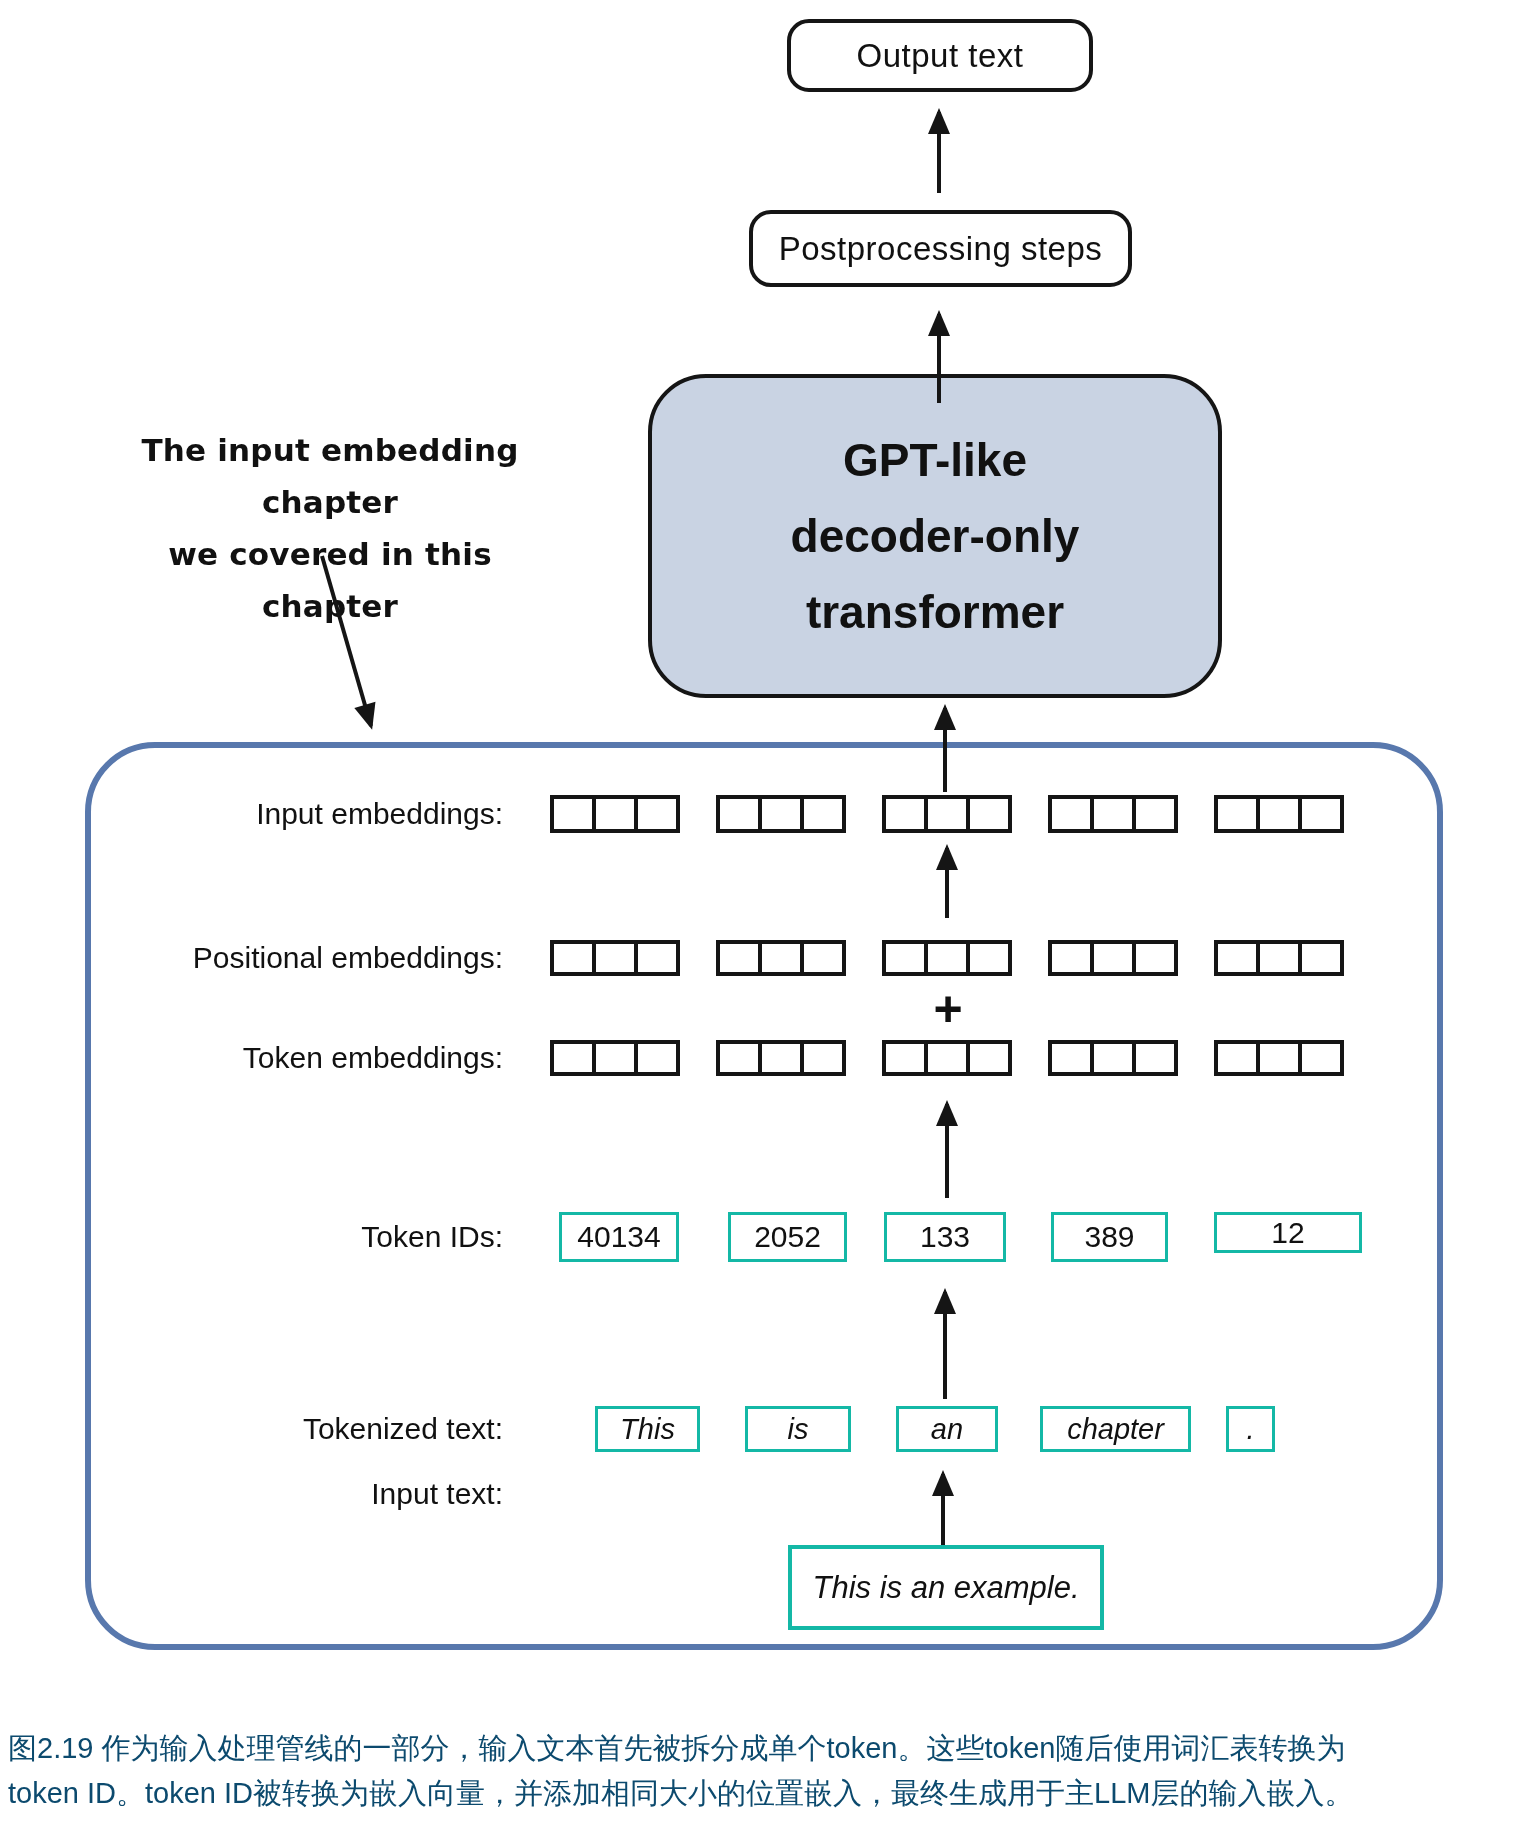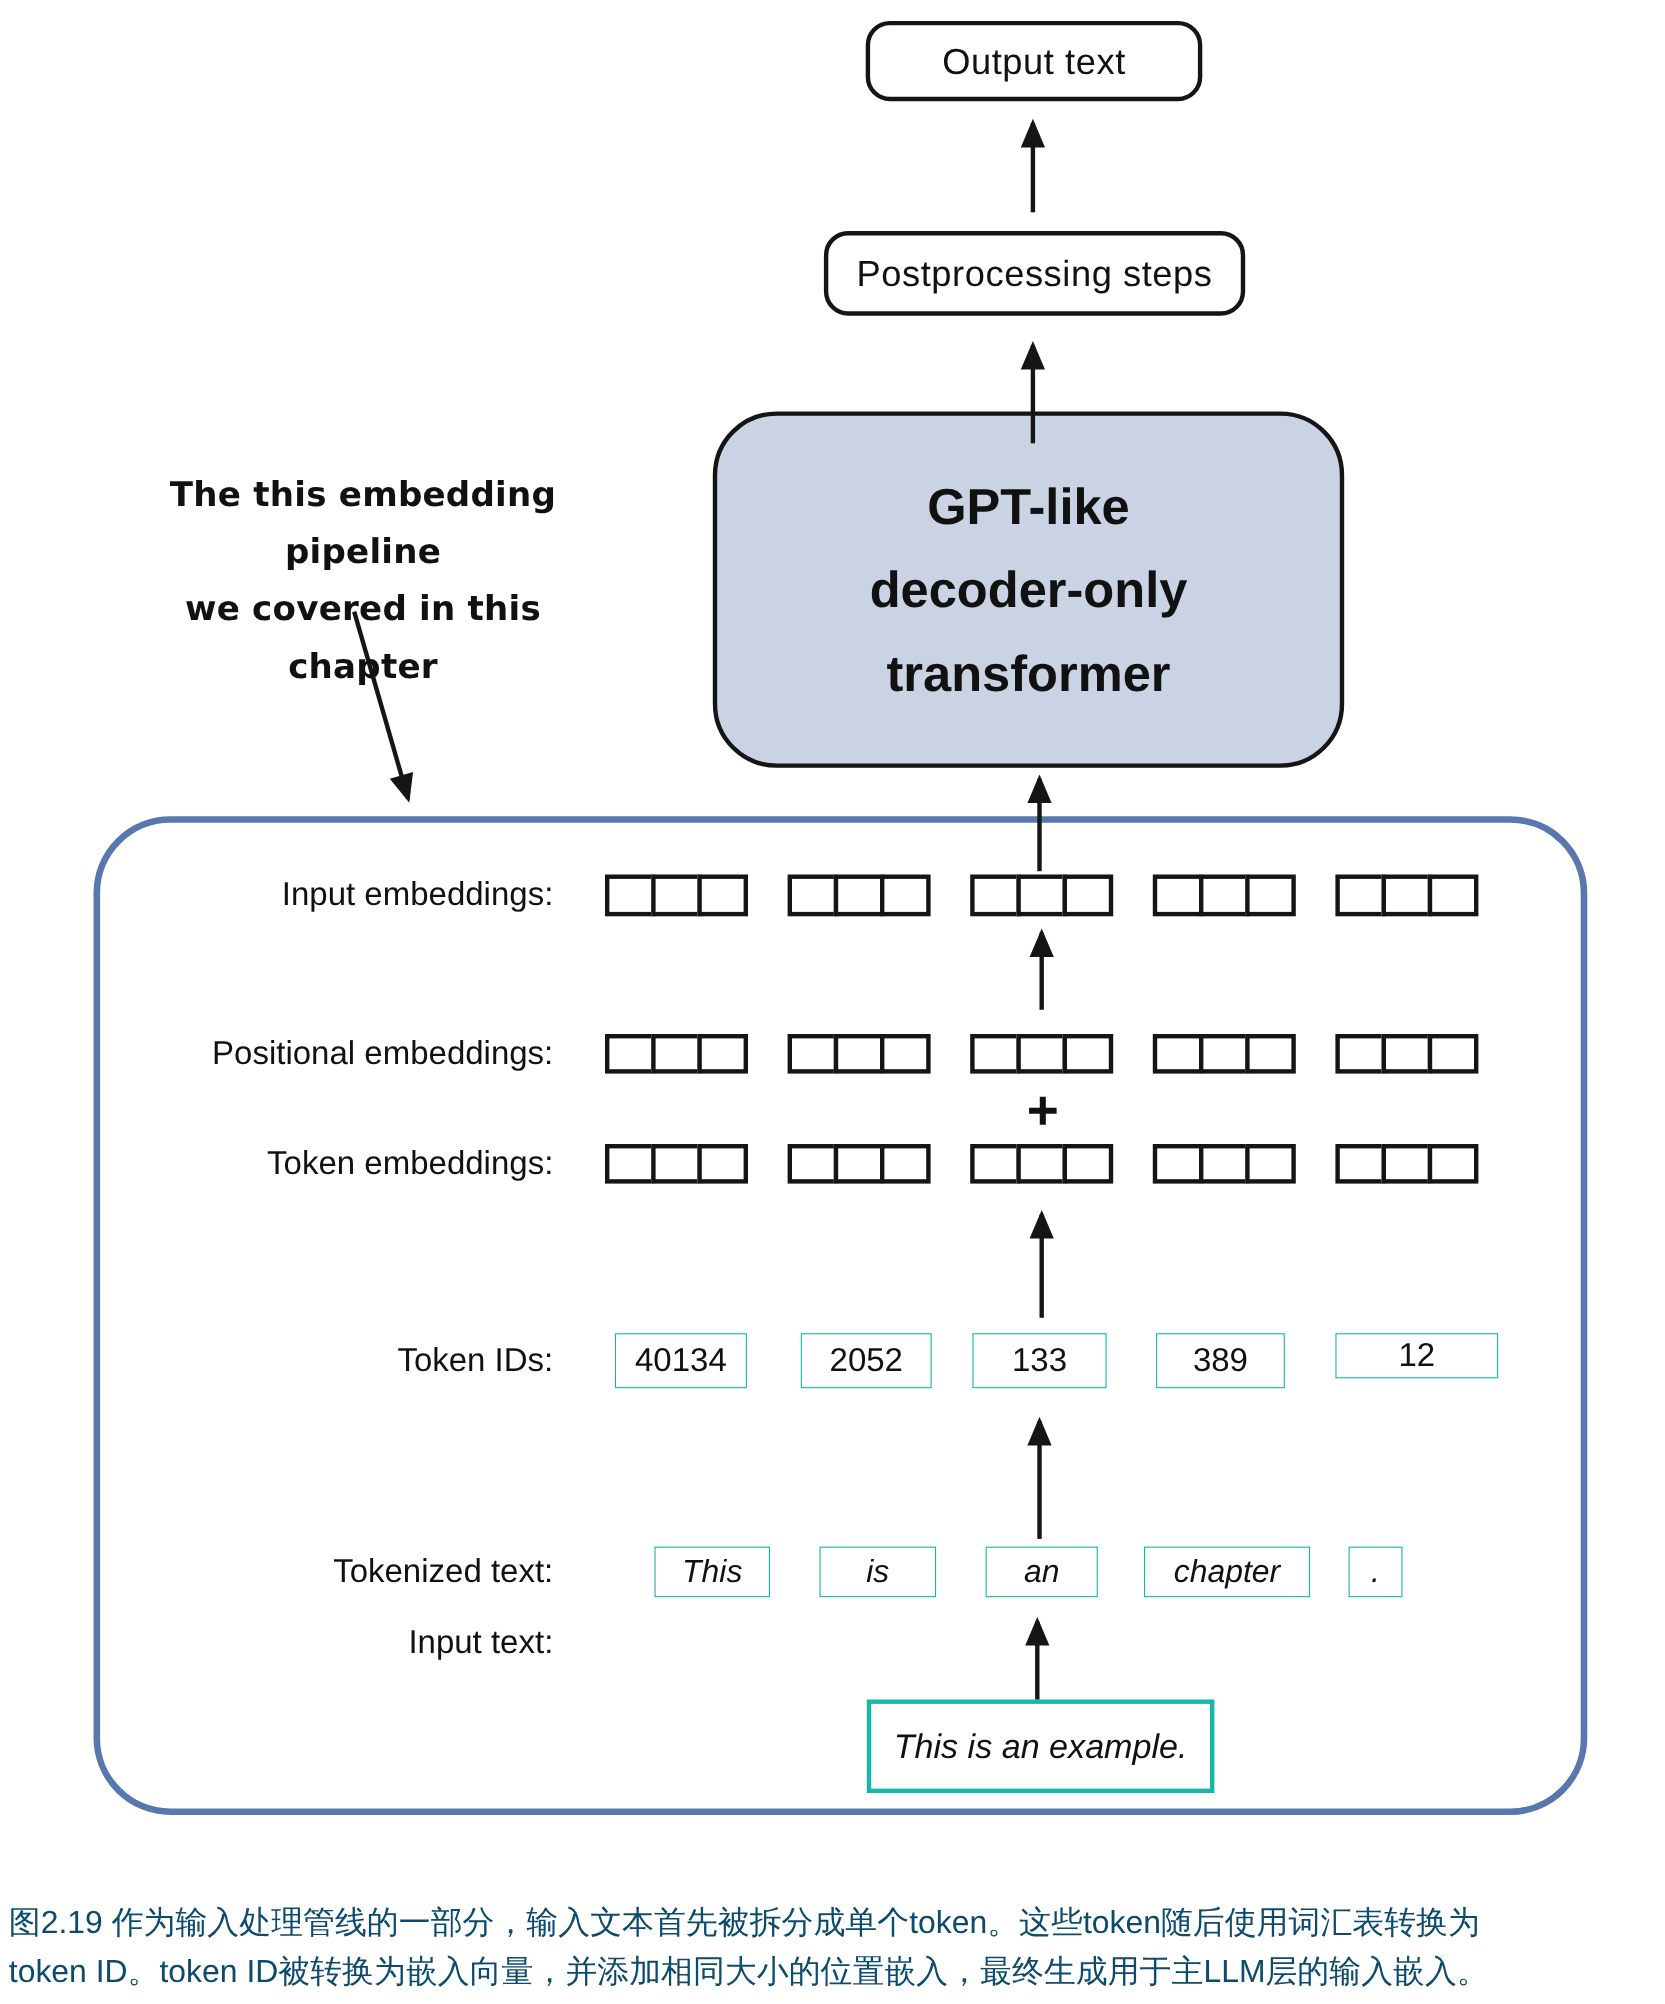--- a/index.html
+++ b/index.html
@@ -27,21 +27,21 @@
   .rowlabel{
     position:absolute;left:143px;width:360px;text-align:right;font-size:30px;
     transform:translateY(-50%);white-space:nowrap;
   }
   
   .cell{
     position:absolute;box-sizing:border-box;border:4px solid #151515;background:#fff;
   }
   
   .vbox{
-    position:absolute;box-sizing:border-box;border:1px solid #14b8a6;background:#fff;
+    position:absolute;box-sizing:border-box;border:3px solid #14b8a6;background:#fff;
     display:flex;align-items:center;justify-content:center;font-size:30px;
   }
   .tok{font-style:italic;font-size:29px;}
   .inputtext{font-style:italic;font-size:31px;}
   .plus{
     position:absolute;display:flex;align-items:center;justify-content:center;
     font-size:50px;font-weight:bold;transform:translate(-50%,-50%);
   }
   
   .note{
@@ -64,21 +64,21 @@
 
   <div class="flowbox" style="left:749px;top:210px;width:383px;height:77px;">Postprocessing steps</div>
 
   <div class="gptbox" id="gptbox" style="left: 648px; top: 374px; width: 574px; height: 324px; background: rgb(201, 211, 227);">
     <div>GPT-like</div>
     <div>decoder-only</div>
     <div>transformer</div>
   </div>
 
   <div class="note" style="left:95px;top:424px;width:470px;">
-    <div>The this embedding pipeline</div>
+    <div>The input embedding chapter</div>
     <div>we covered in this chapter</div>
   </div>
 
   <div class="pipeline" id="pipelinebox" style="left: 85px; top: 742px; width: 1358px; height: 908px; border-color: rgb(88, 120, 173);"></div>
 
   <div class="rowlabel" style="top:814px;">Input embeddings:</div>
   <div class="rowlabel" style="top:958px;">Positional embeddings:</div>
   <div class="rowlabel" style="top:1058px;">Token embeddings:</div>
   <div class="rowlabel" style="top:1237px;">Token IDs:</div>
   <div class="rowlabel" style="top:1429px;">Tokenized text:</div>

